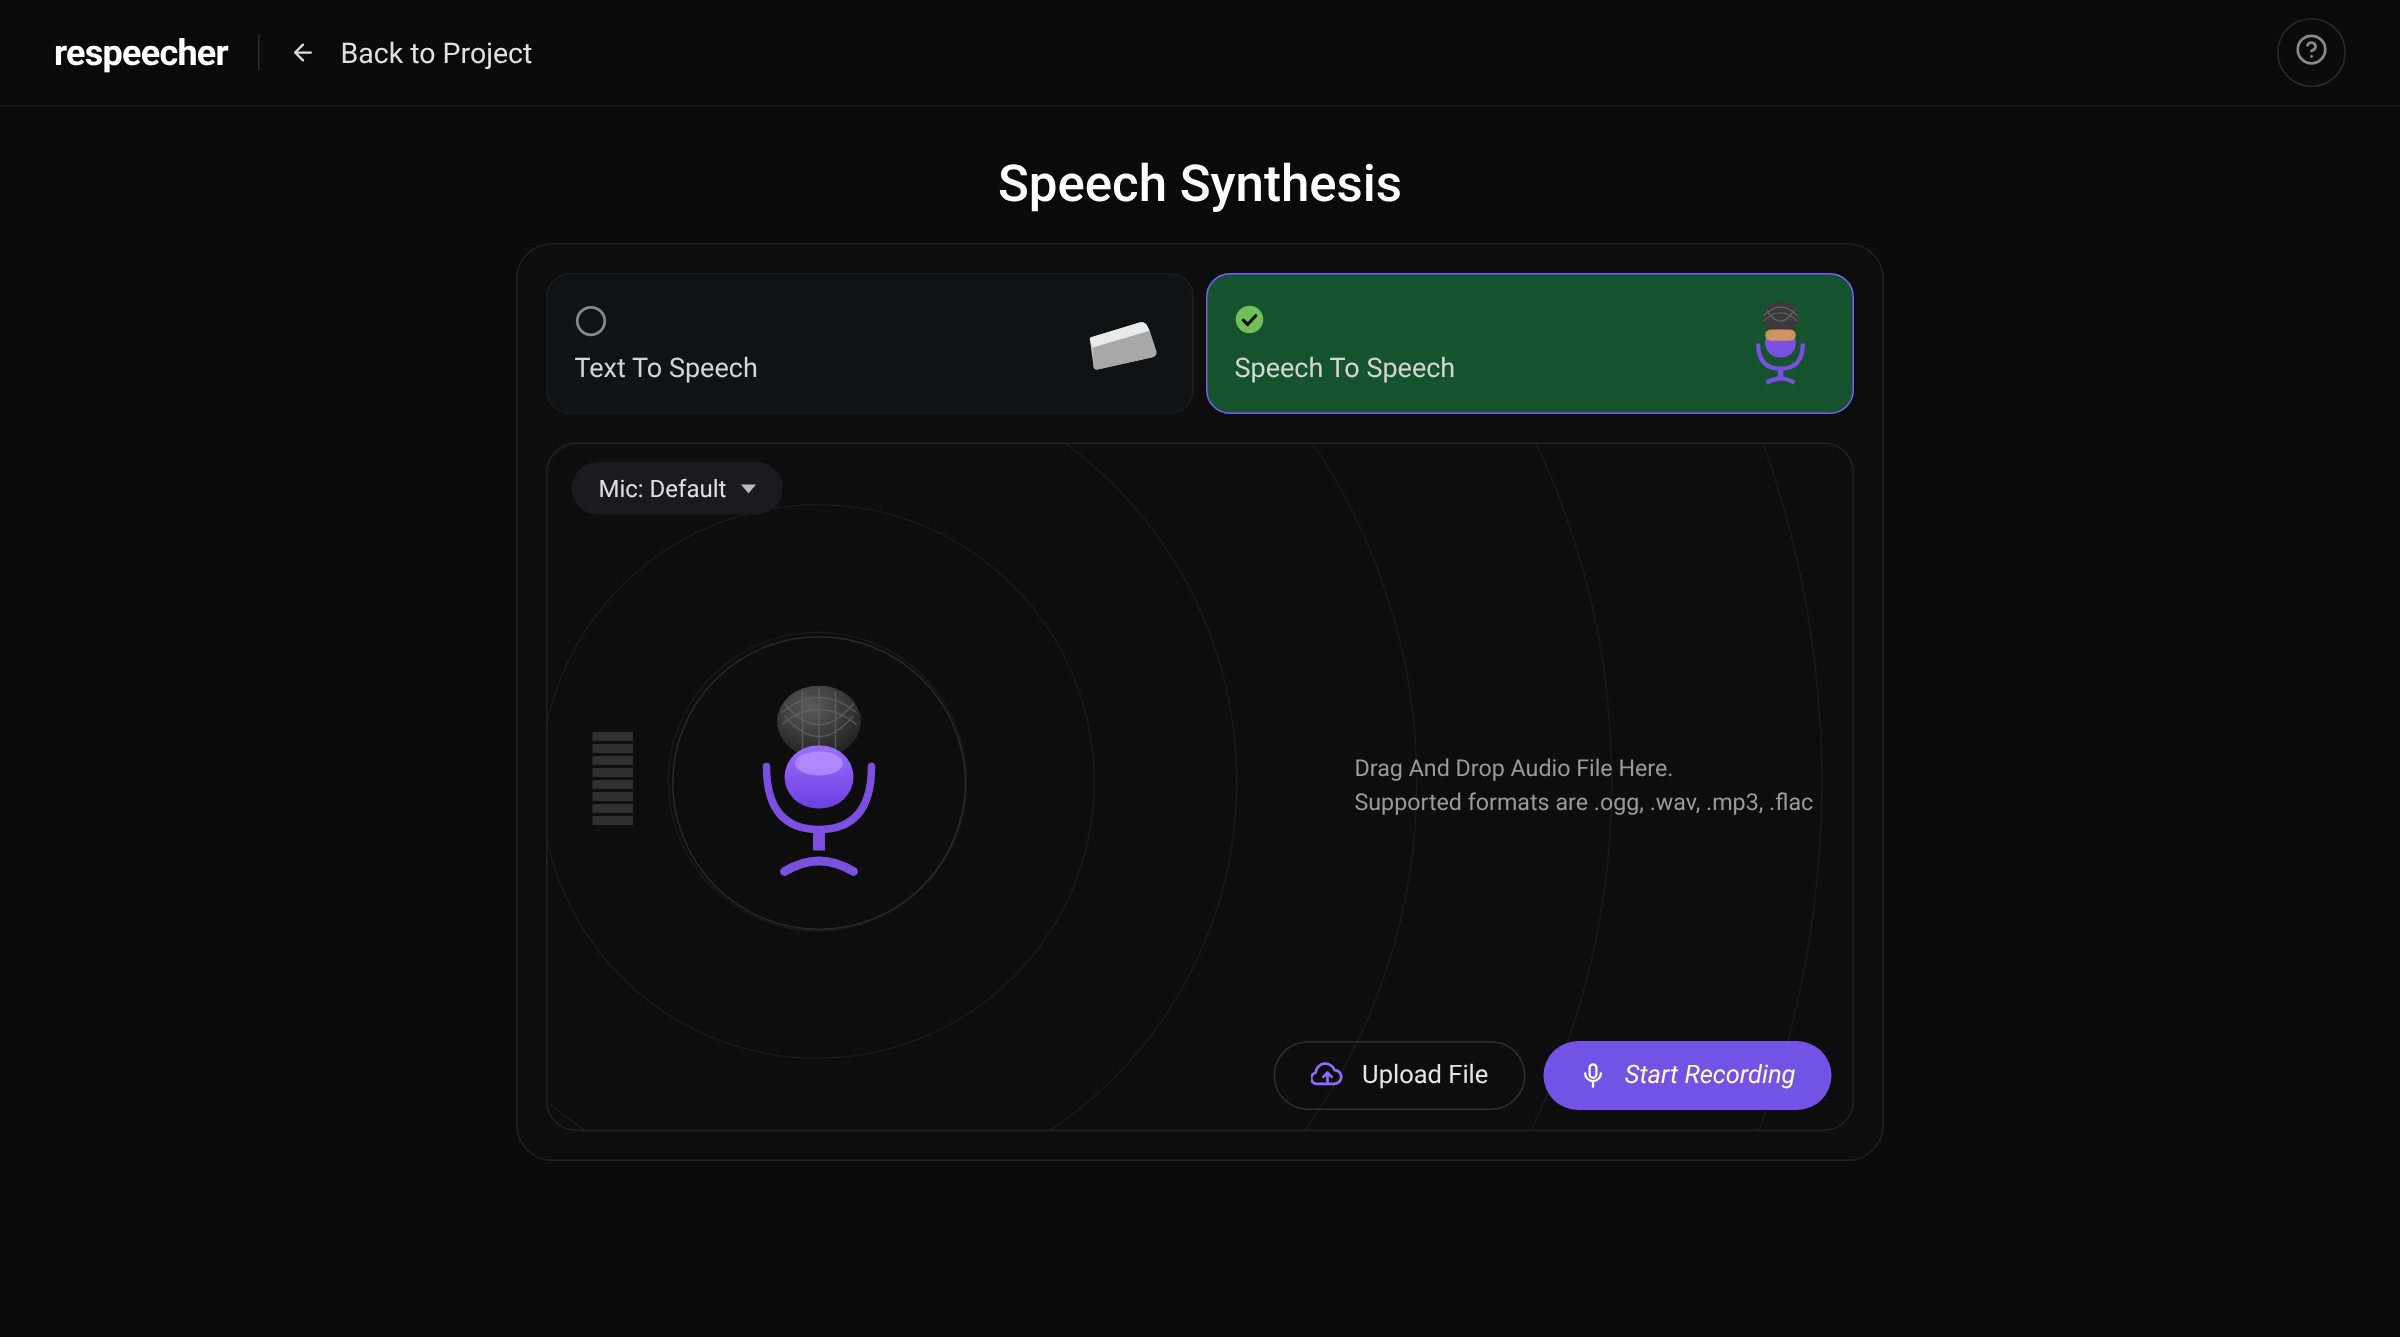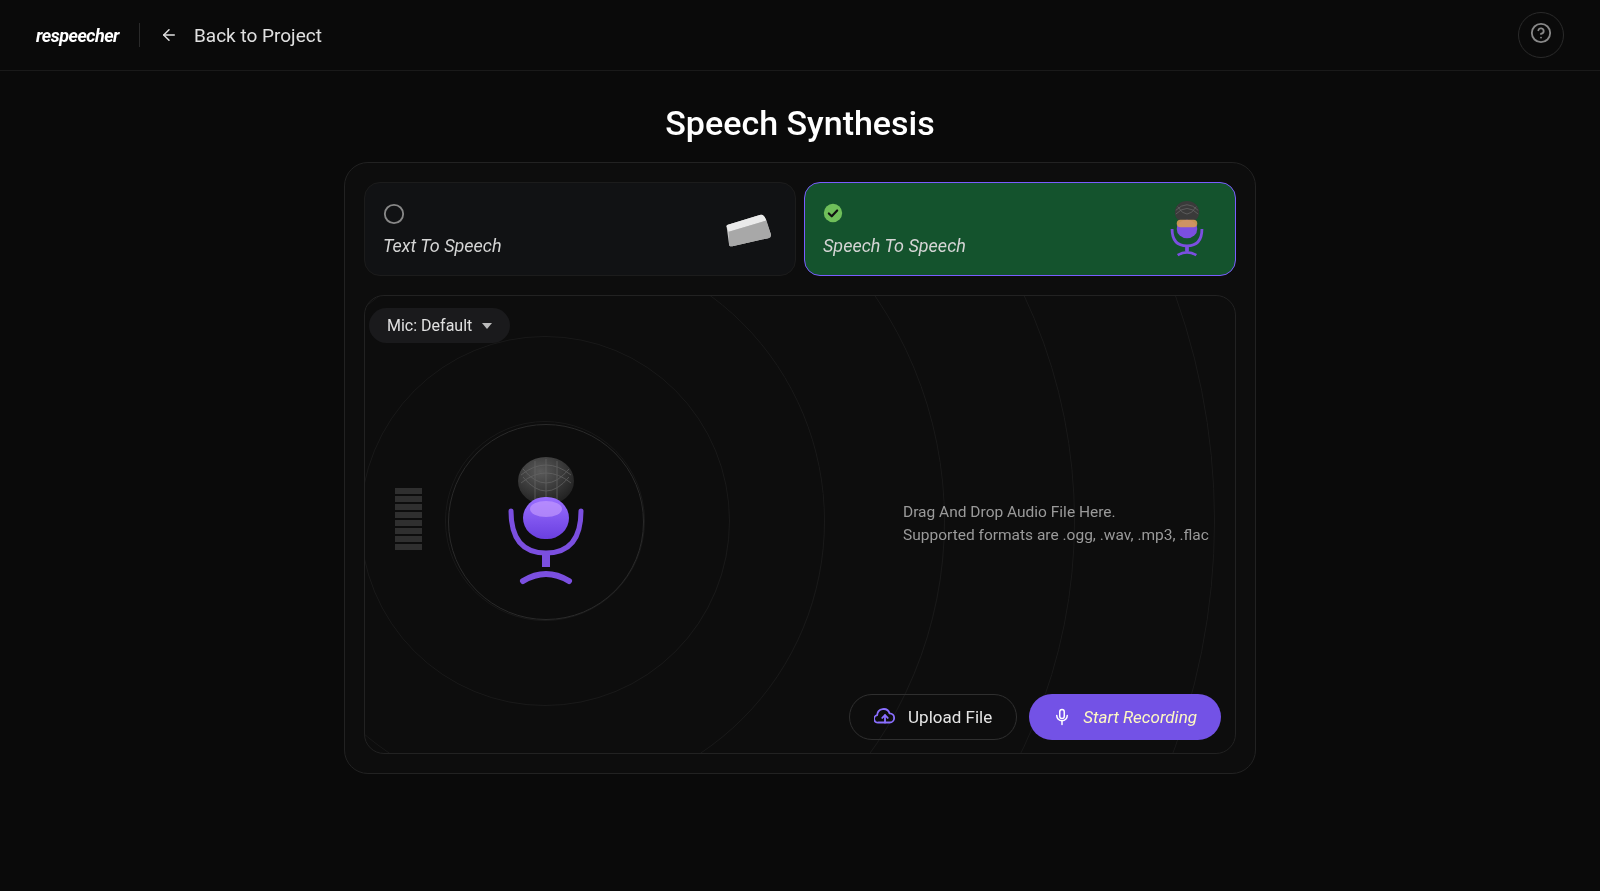--- a/index.html
+++ b/index.html
@@ -15,25 +15,24 @@
   .header {
     height: 71px;
     border-bottom: 1px solid #1a1a1a;
     display: flex;
     align-items: center;
     padding: 0 36px;
     justify-content: space-between;
   }
   .header-left { display: flex; align-items: center; gap: 20px; }
   .logo {
-    font-size: 18px;
+    font-size: 24px;
     font-weight: 700;
     letter-spacing: -0.5px;
     color: #fff;
-    font-style: italic;
   }
   .divider-v {
     width: 1px;
     height: 24px;
     background: #2a2a2a;
   }
   .back-link {
     display: flex;
     align-items: center;
     gap: 16px;
@@ -67,21 +66,21 @@
   }
 
   .panel {
     width: 912px;
     border: 1px solid #222;
     border-radius: 24px;
     padding: 19px;
     background: #0d0d0d;
   }
 
-  .mode-row { display: flex; gap: 8px; margin-bottom: 19px; font-style: italic; }
+  .mode-row { display: flex; gap: 8px; margin-bottom: 19px; }
   .mode-card {
     flex: 1;
     height: 94px;
     border-radius: 16px;
     padding: 18px;
     display: flex;
     align-items: center;
     justify-content: space-between;
     cursor: pointer;
     position: relative;
@@ -123,21 +122,21 @@
   .ring1 { width: 200px; height: 200px; }
   .ring2 { width: 370px; height: 370px; }
   .ring3 { width: 560px; height: 560px; }
   .ring4 { width: 800px; height: 800px; }
   .ring5 { width: 1060px; height: 1060px; }
   .ring6 { width: 1340px; height: 1340px; }
 
   .mic-select {
     position: absolute;
     top: 12px;
-    left: 4px;
+    left: 16px;
     background: #1a1a1c;
     border-radius: 999px;
     padding: 8px 18px;
     display: flex;
     align-items: center;
     gap: 10px;
     cursor: pointer;
     font-size: 16px;
     z-index: 10;
   }

